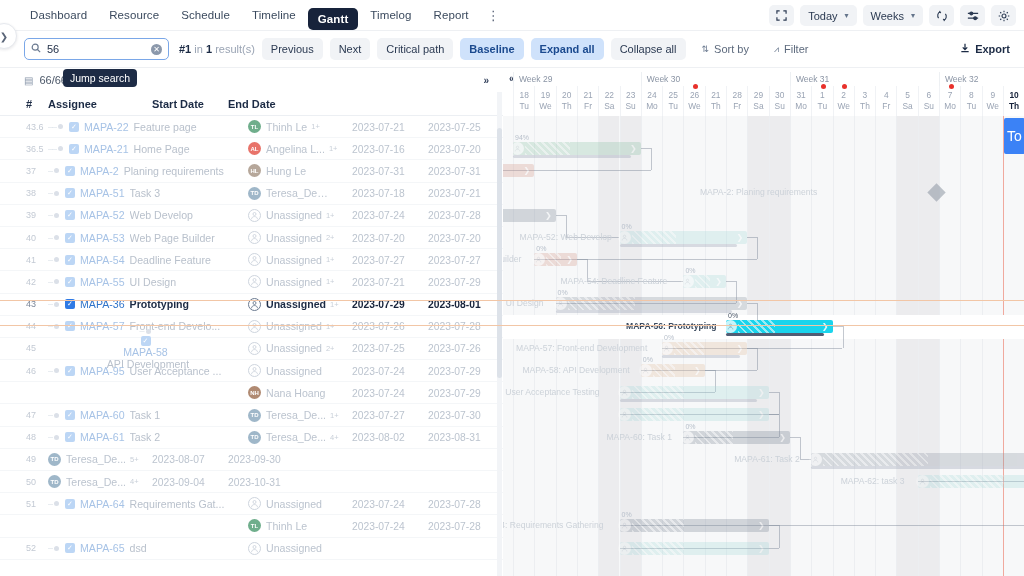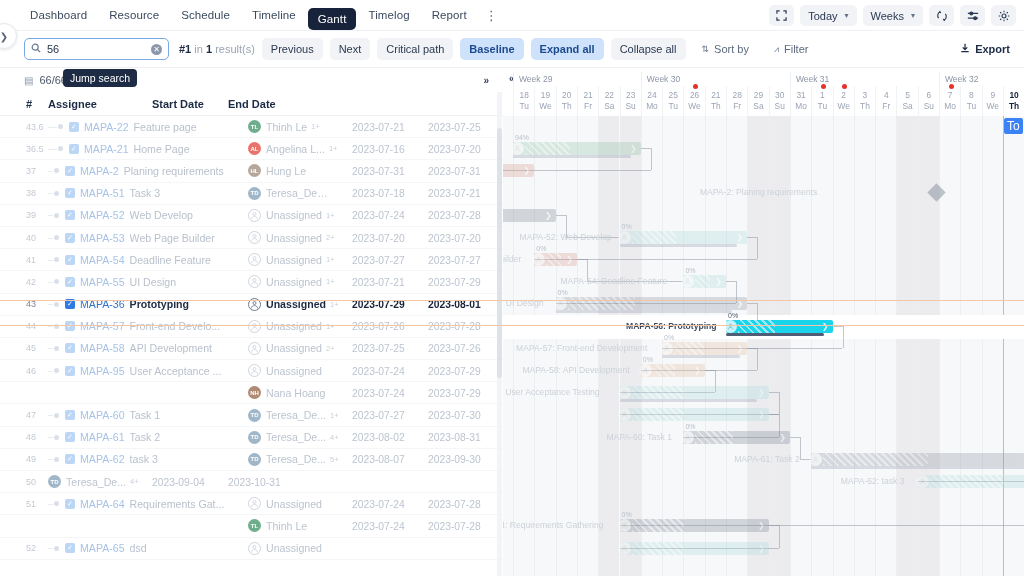--- a/index.html
+++ b/index.html
@@ -15,21 +15,21 @@
   .topnav {
     position:absolute; left:0; top:0; width:1024px; height:31px;
     background:#ffffff; display:flex; align-items:center;
     border-bottom:1px solid #eef0f3;
   }
   .nav-tabs { display:flex; align-items:center; margin-left:20px; gap:2px; }
   .nav-tab {
     font-size:11.5px; color:#3b4a5e; padding:5px 10px; border-radius:5px;
     cursor:pointer; white-space:nowrap; letter-spacing:.1px;
   }
-  .nav-tab.active { background:#17233b; color:#fff; font-weight:400;margin-top:7px; }
+  .nav-tab.active { background:#17233b; color:#fff; font-weight:700;margin-top:7px; }
   .nav-more { color:#5a6578; font-size:13px; padding:2px 8px; cursor:pointer; letter-spacing:1px;}
 
   .nav-right { position:absolute; right:8px; top:0; height:31px; display:flex; align-items:center; gap:6px; }
   .np-btn {
     height:21px; background:#f1f3f6; border-radius:5px; display:flex; align-items:center;
     justify-content:center; padding:0 8px; cursor:pointer; color:#2b3a52; font-size:11px;
   }
   .np-btn.icon-only { width:25px; padding:0; }
   .np-btn .caret { margin-left:7px; font-size:8px; color:#64748b; }
 
@@ -161,21 +161,21 @@
   .day .dw { display:block; }
   .milestone-dot {
     position:absolute; width:5px; height:5px; border-radius:50%; background:#e8312b; top:-2px; left:8.5px;
   }
 
   .g-body { position:absolute; left:0; top:48px; width:521px; height:460px; background:#f7f8f9; }
   .col-line { position:absolute; top:0; width:1px; height:460px; background:#eceef1; }
   .col-band { position:absolute; top:0; width:22px; height:460px; background:#ececee; }
   .today-line { position:absolute; top:0; width:1px; height:460px; background:#f0a99e; }
   .today-chip {
-    position:absolute; background:#3b82f6; color:#fff; font-size:12px; padding:1px 3px;
+    position:absolute; background:#3b82f6; color:#fff; font-size:14px; padding:10px 3px;
     border-radius:2px; top:-46px;
   }
 
   .bar {
     position:absolute; height:13px; border-radius:2px; display:flex; align-items:center;
   }
   .bar .handle {
     width:13px; height:13px; border-radius:50%; background:#fff; opacity:.75; margin-left:-2px;
     display:flex; align-items:center; justify-content:center; font-size:7px; color:#9aa4b4;
   }
@@ -527,21 +527,21 @@
               </svg>
             </span>
             <span class="an">Unassigned</span>
             <span class="plus">1+</span>
           </div>
           <div class="c-start"><span class="dt">2023-07-26</span></div>
           <div class="c-end"><span class="dt">2023-07-28</span></div>
         </div>
         <div class="row">
           <div class="c-num">45</div>
-          <div class="c-issue" style="display: flex; align-items: center;">
+          <div class="c-issue" style="display: flex; align-items: center; flex-direction: column;">
             <span class="tree">
               <span class="dash">–</span>
               <span class="dot"></span>
             </span>
             <span class="cbx">✓</span>
             <span class="key">MAPA-58</span>
             <span class="summ">API Development</span>
           </div>
           <div class="c-assn">
             <span class="av ghost">
@@ -622,29 +622,20 @@
           <div class="c-assn">
             <span class="av" style="background: rgb(159, 183, 201);">TD</span>
             <span class="an">Teresa_De...</span>
             <span class="plus">4+</span>
           </div>
           <div class="c-start"><span class="dt">2023-08-02</span></div>
           <div class="c-end"><span class="dt">2023-08-31</span></div>
         </div>
         <div class="row">
           <div class="c-num">49</div>
-          <div class="c-issue" style="display: flex; align-items: center;">
-            <span class="tree">
-              <span class="dash">–</span>
-              <span class="dot"></span>
-            </span>
-            <span class="cbx">✓</span>
-            <span class="key">MAPA-62</span>
-            <span class="summ">task 3</span>
-          </div>
           <div class="c-assn">
             <span class="av" style="background: rgb(159, 183, 201);">TD</span>
             <span class="an">Teresa_De...</span>
             <span class="plus">5+</span>
           </div>
           <div class="c-start"><span class="dt">2023-08-07</span></div>
           <div class="c-end"><span class="dt">2023-09-30</span></div>
         </div>
         <div class="row">
           <div class="c-num">50</div>

